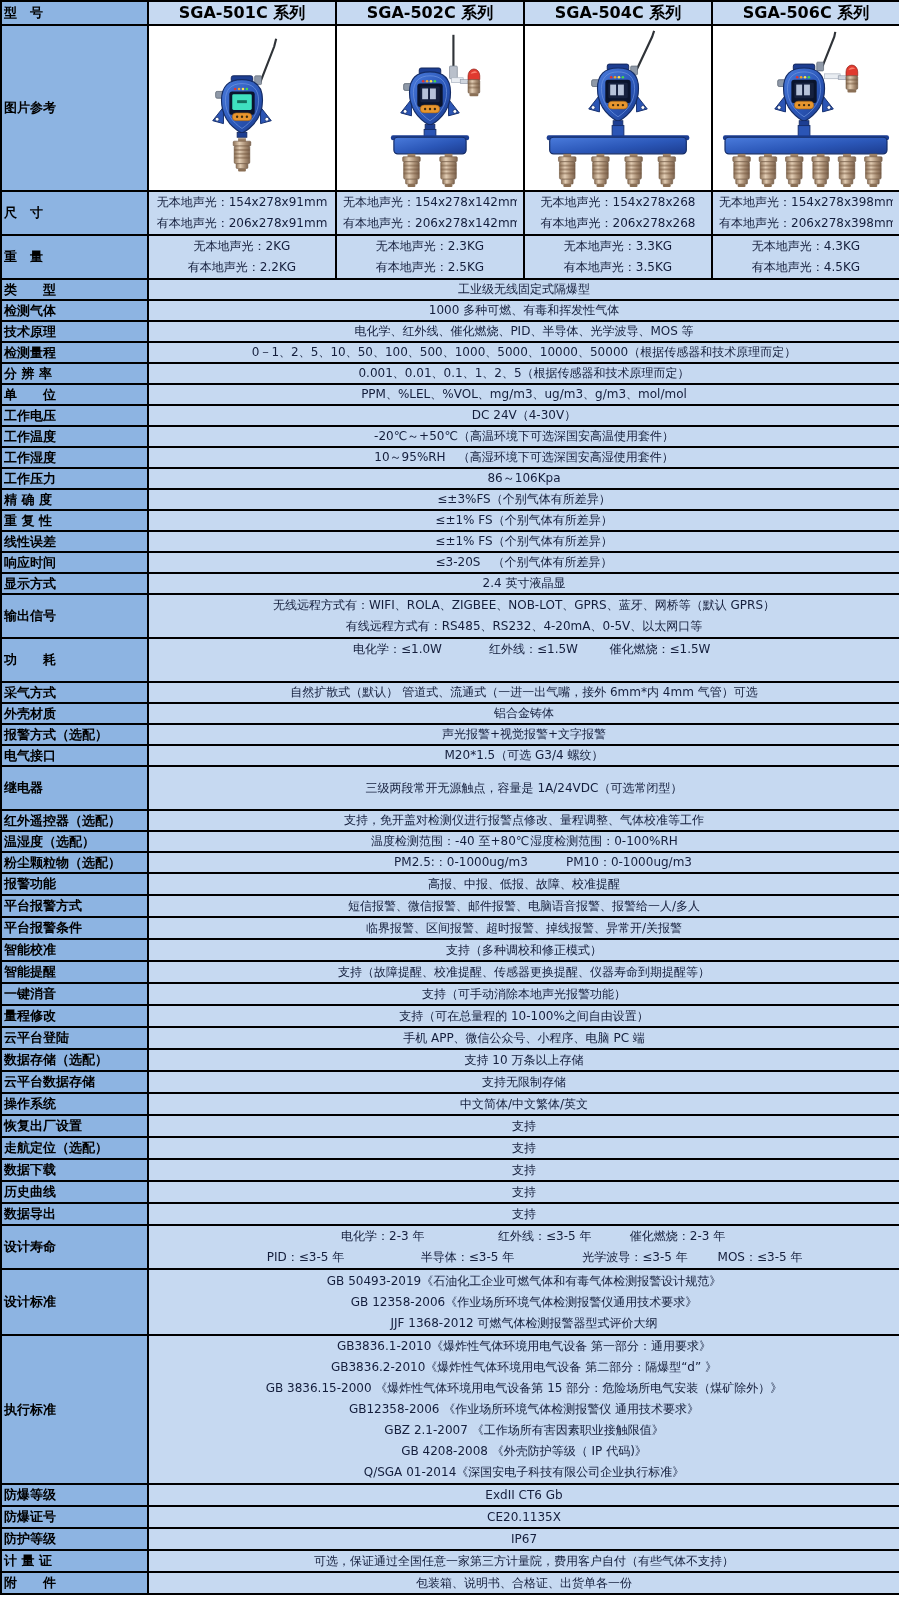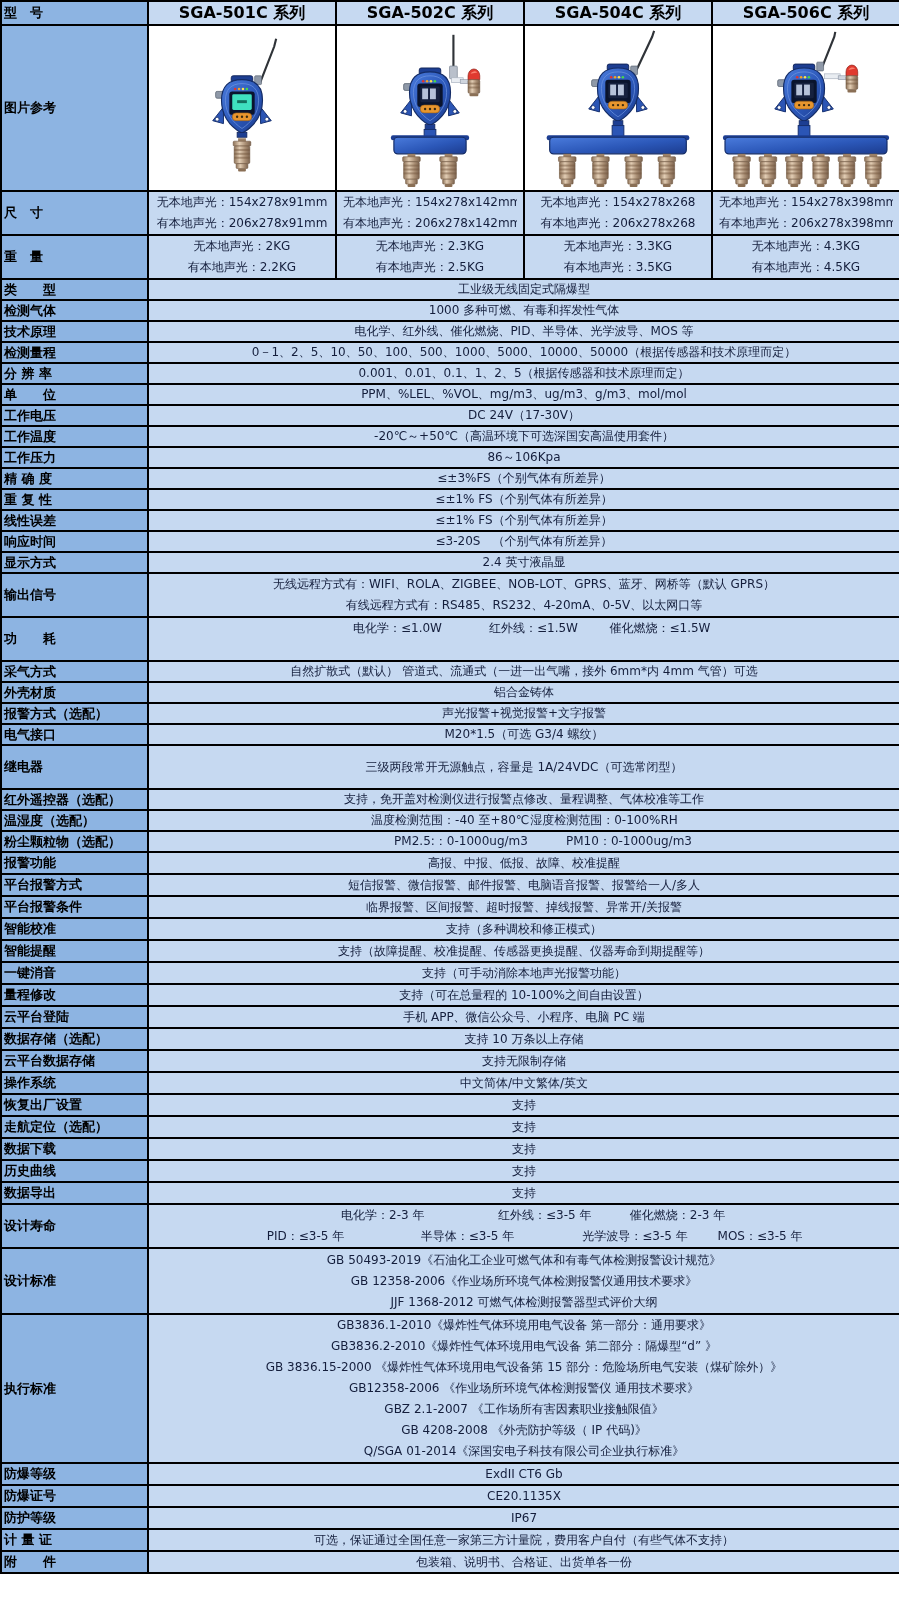--- a/index.html
+++ b/index.html
@@ -224,25 +224,29 @@
   <tr class="r21">
         <th class="label">分  辨  率</th>
         <td class="val" colspan="4">0.001、0.01、0.1、1、2、5（根据传感器和技术原理而定）</td>
       </tr>
   <tr class="r21">
         <th class="label">单　　位</th>
         <td class="val" colspan="4">PPM、%LEL、%VOL、mg/m3、ug/m3、g/m3、mol/mol</td>
       </tr>
   <tr class="r21">
         <th class="label">工作电压</th>
-        <td class="val" colspan="4">DC 24V（17-30V）</td>
+        <td class="val" colspan="4">DC 24V（4-30V）</td>
       </tr>
   <tr class="r21">
         <th class="label">工作温度</th>
         <td class="val" colspan="4">-20℃～+50℃（高温环境下可选深国安高温使用套件）</td>
+      </tr>
+  <tr class="r21">
+        <th class="label">工作湿度</th>
+        <td class="val" colspan="4">10～95%RH　（高湿环境下可选深国安高湿使用套件）</td>
       </tr>
   <tr class="r21">
         <th class="label">工作压力</th>
         <td class="val" colspan="4">86～106Kpa</td>
       </tr>
   <tr class="r21">
         <th class="label">精  确  度</th>
         <td class="val" colspan="4">≤±3%FS（个别气体有所差异）</td>
       </tr>
   <tr class="r21">

